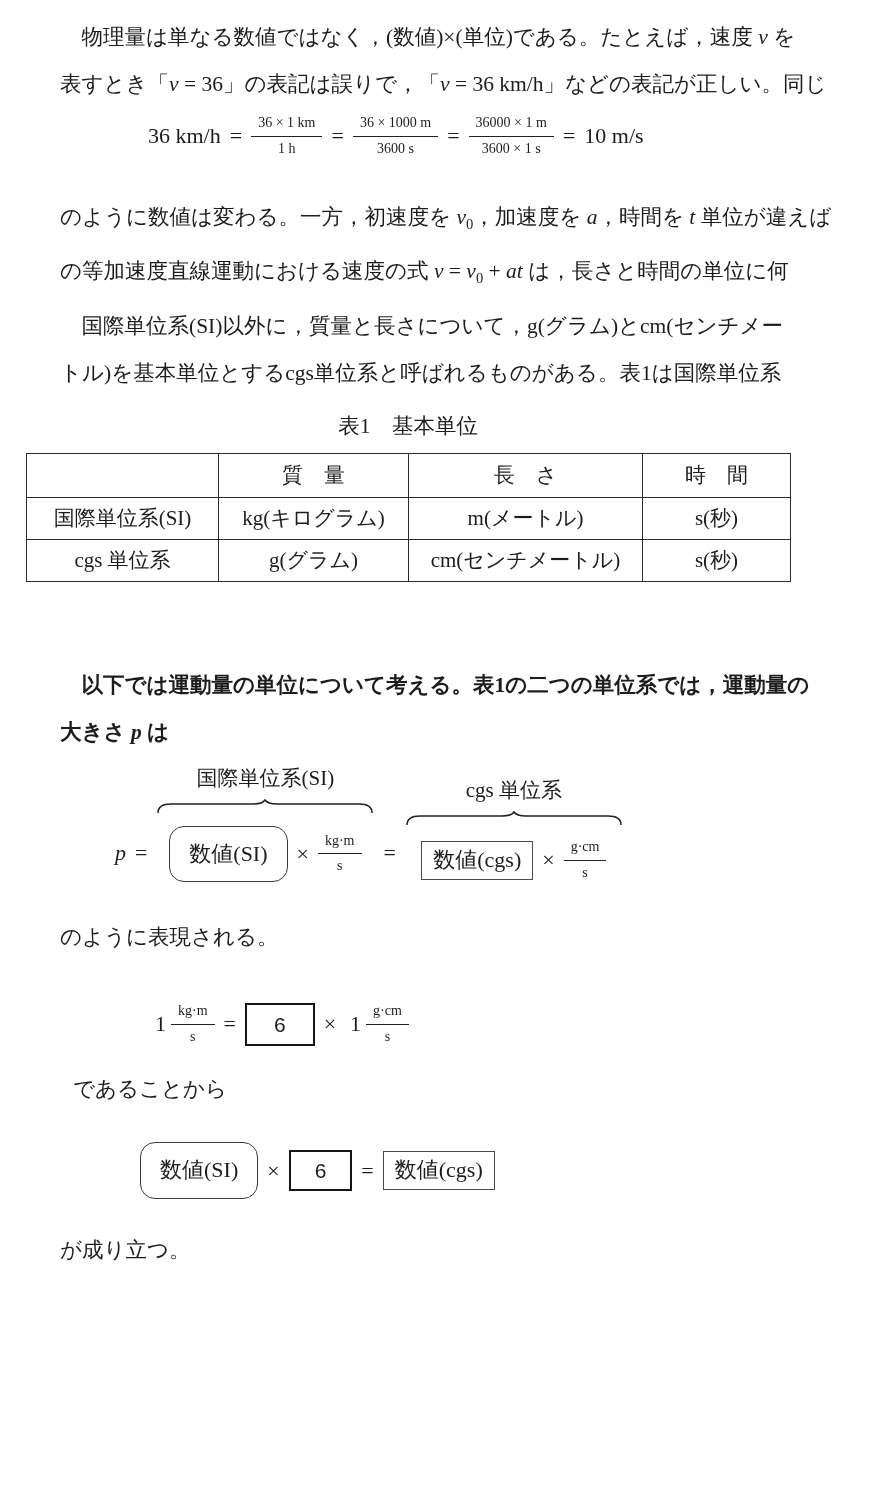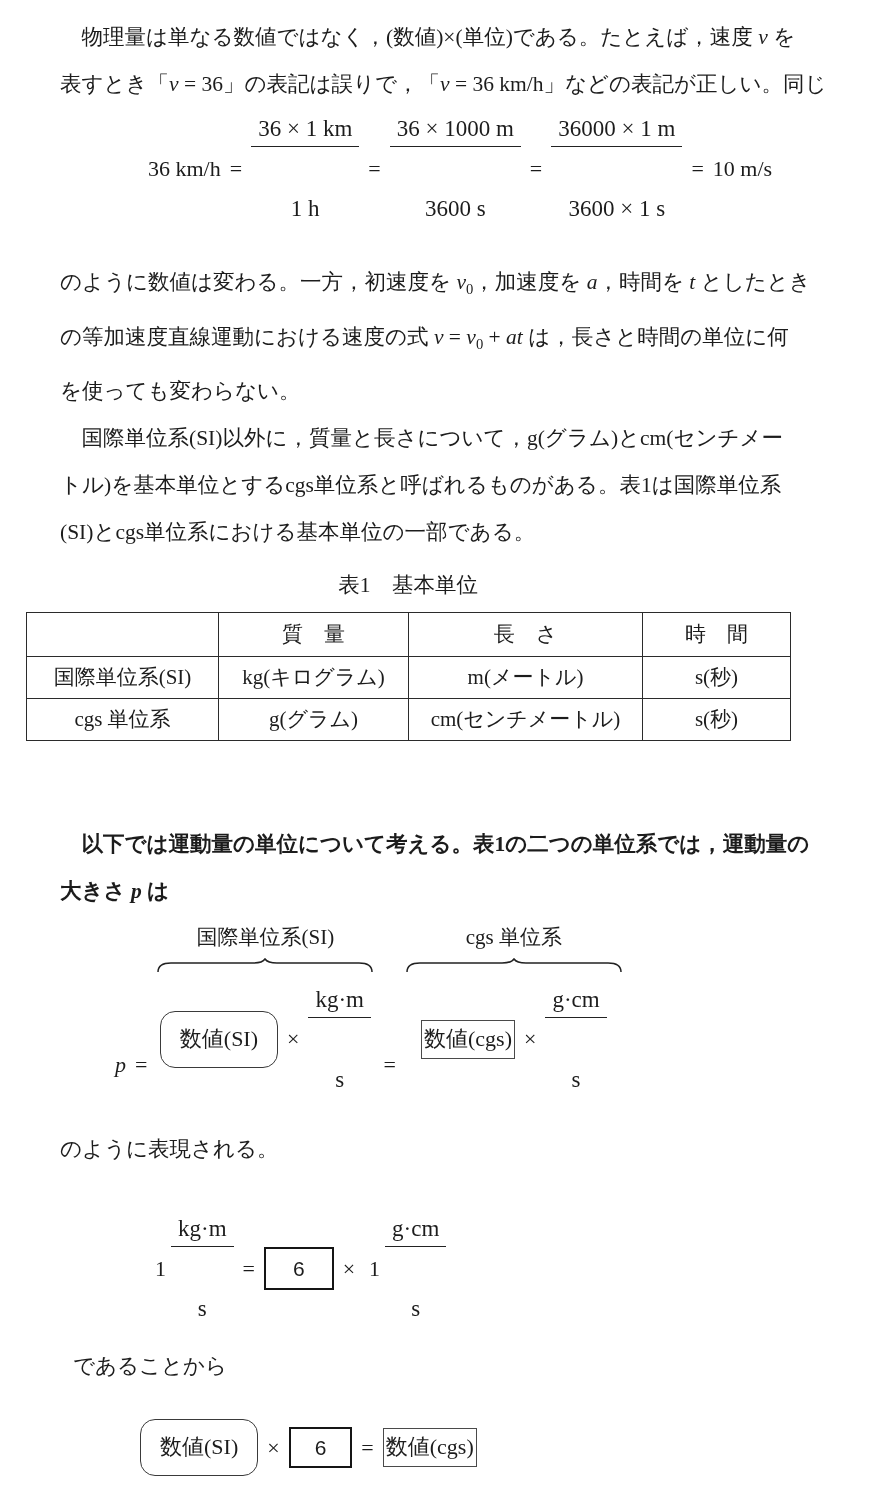--- a/index.html
+++ b/index.html
@@ -18,32 +18,32 @@
   .indent { text-indent:1em; }
   .mi { font-style:italic; }
   sub { font-size:0.68em; }
 
   
   .eqrow { display:flex; align-items:center; font-size:22px; white-space:nowrap; }
   .op { margin:0 9px; }
   .gap-s { margin:0 5px; }
 
   
-  .frac { display:inline-flex; flex-direction:column; text-align:center; font-size:23px; line-height:1.18;gap:44px; }
+  .frac { display:inline-flex; flex-direction:column; text-align:center; font-size:14px; line-height:1.18; }
   .frac .num { border-bottom:1.6px solid #222222; padding:1px 7px 4px; }
   .frac .den { padding:4px 7px 1px; }
 
   
   .box-round {
     display:inline-block; border:1.6px solid #3a3a3a; border-radius:15px;
     padding:13px 19px; line-height:1.3;
   }
   .box-sq {
     display:inline-block; border:1.5px solid #4a4a4a;
-    padding:4px 2px; line-height:1.3;
+    padding:4px 11px; line-height:1.3;
   }
   .box-thick {
     display:inline-block; border:2.8px solid #151515;
     padding:7px 27px; line-height:1.2;
     font-family:"Liberation Sans","DejaVu Sans",sans-serif;
     font-size:21px;
   }
 
   
   .eq-speed { margin:6px 0 36px 88px; }
@@ -106,29 +106,27 @@
       <span class="op">=</span>
       <span class="frac">
           <span class="num">36000 × 1 m</span>
           <span class="den">3600 × 1 s</span>
         </span>
       <span class="op">=</span>
       <span>10 m/s</span>
     </div>
 
     <div>
-      <div class="t-line"><span>のように数値は変わる。一方，初速度を </span><span class="mi">v</span><sub>0</sub><span>，加速度を </span><span class="mi">a</span><span>，時間を </span><span class="mi">t</span><span> としたとき</span></div>
+      <div class="t-line"><span>のように数値は変わる。一方，初速度を </span><span class="mi">v</span><sub>0</sub><span>，加速度を </span><span class="mi">a</span><span>，時間を </span><span class="mi">t</span><span> 単位が違えば</span></div>
       <div class="t-line"><span>の等加速度直線運動における速度の式 </span><span class="mi">v</span><span> = </span><span class="mi">v</span><sub>0</sub><span> + </span><span class="mi">at</span><span> は，長さと時間の単位に何</span></div>
-      <div class="t-line"><span>を使っても変わらない。</span></div>
     </div>
 
     <div>
       <div class="t-line indent"><span>国際単位系(SI)以外に，質量と長さについて，g(グラム)とcm(センチメー</span></div>
       <div class="t-line"><span>トル)を基本単位とするcgs単位系と呼ばれるものがある。表1は国際単位系</span></div>
-      <div class="t-line"><span>(SI)とcgs単位系における基本単位の一部である。</span></div>
     </div>
 
     <div class="tbl-title">表1　基本単位</div>
 
     <table class="units-table">
       <colgroup>
         <col class="col-1">
           <col class="col-2">
           <col class="col-3">
           <col class="col-4">

